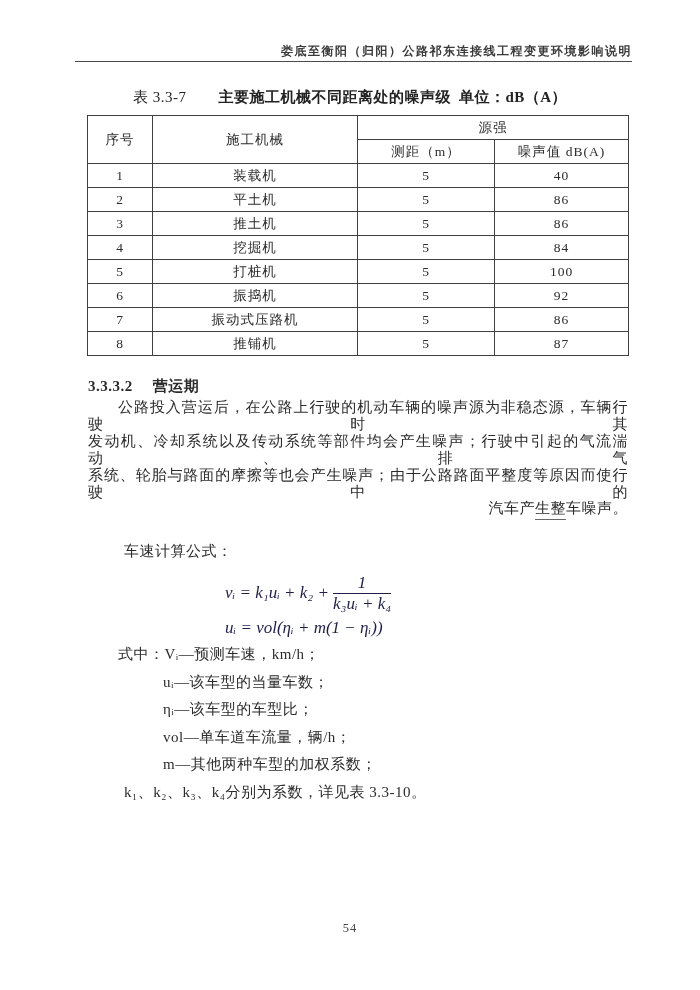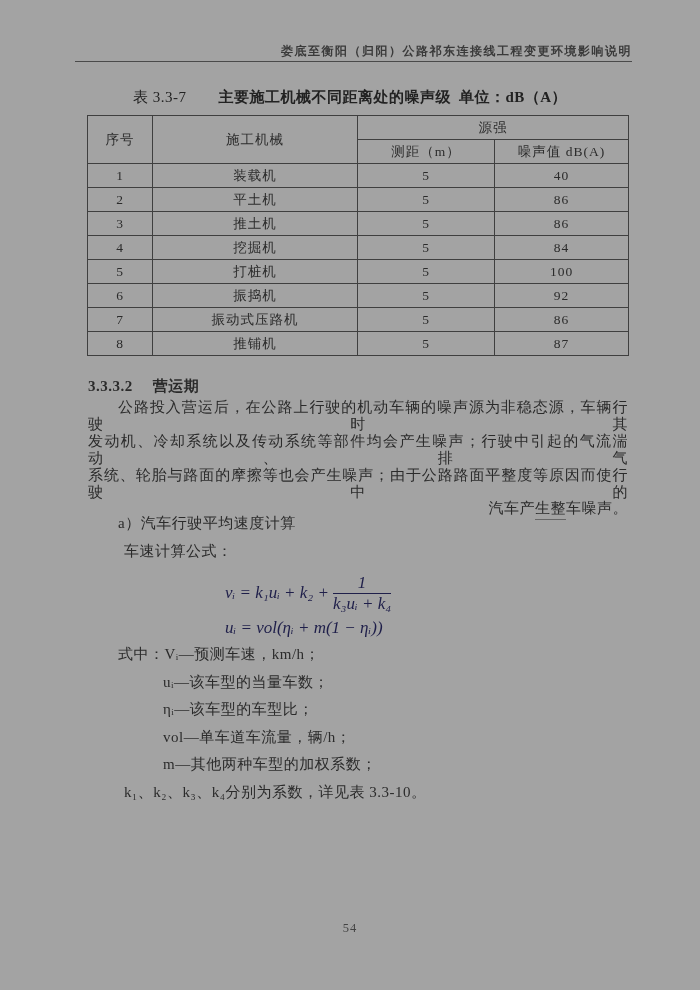--- a/index.html
+++ b/index.html
@@ -1,17 +1,17 @@
 <!DOCTYPE html>
 <html><head>
 <meta charset="utf-8">
 <style>
   html,body{margin:0;padding:0;background:#e8e8e8;}
   .page{
-    position:relative;width:700px;height:990px;background:#a3a3a3;
+    position:relative;width:700px;height:990px;background:#ffffff;
     font-family:"Liberation Serif","DejaVu Serif",serif;
     color:#2e2e2e;overflow:hidden;margin:0 auto;
   }
   
   .hdr-text{
     position:absolute;top:43px;left:75px;width:557px;
     text-align:right;font-size:12px;font-weight:bold;
     letter-spacing:1.5px;color:#3a3a3a;white-space:nowrap;
   }
   .hdr-rule{
@@ -171,21 +171,20 @@
     <span class="num">3.3.3.2</span><span>营运期</span>
   </div>
 
   <div class="para">
     <div class="jline first">公路投入营运后，在公路上行驶的机动车辆的噪声源为非稳态源，车辆行驶时其</div>
     <div class="jline">发动机、冷却系统以及传动系统等部件均会产生噪声；行驶中引起的气流湍动、排气</div>
     <div class="jline">系统、轮胎与路面的摩擦等也会产生噪声；由于公路路面平整度等原因而使行驶中的</div>
     <div class="last"><span>汽车产</span><span class="u-mark">生整</span><span>车噪声。</span></div>
   </div>
 
-  <div class="item-a">a）汽车行驶平均速度计算</div>
   <div class="formula-intro">车速计算公式：</div>
 
   <div class="formulas">
     <div class="f-row">
       <span>vᵢ = k₁uᵢ + k₂ +</span>
       <span class="frac">
         <span class="num">1</span>
         <span class="den">k₃uᵢ + k₄</span>
       </span>
     </div>

